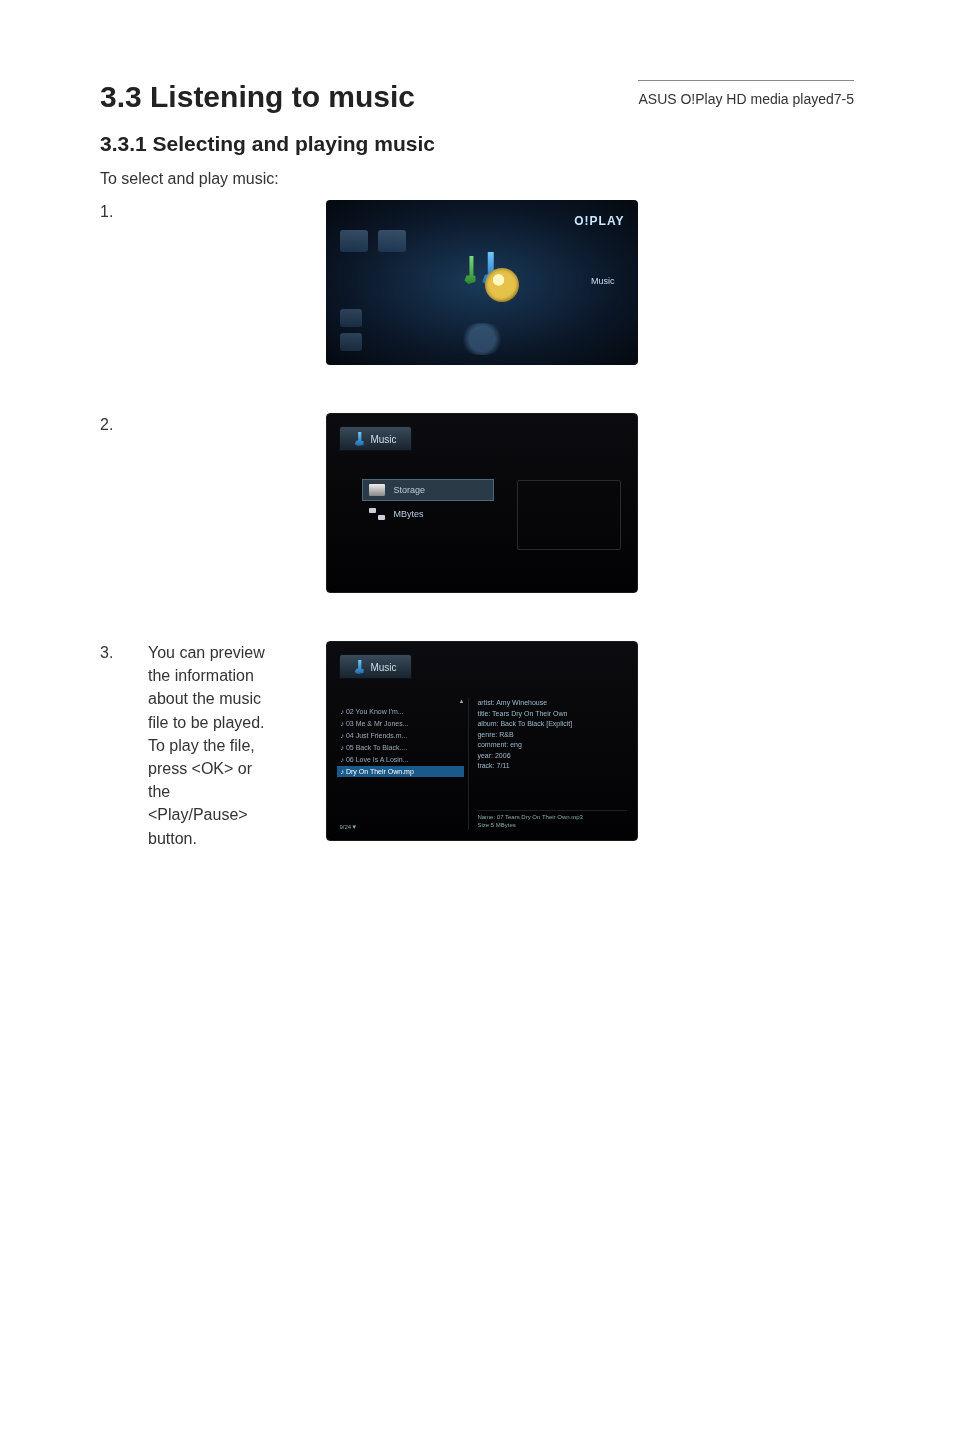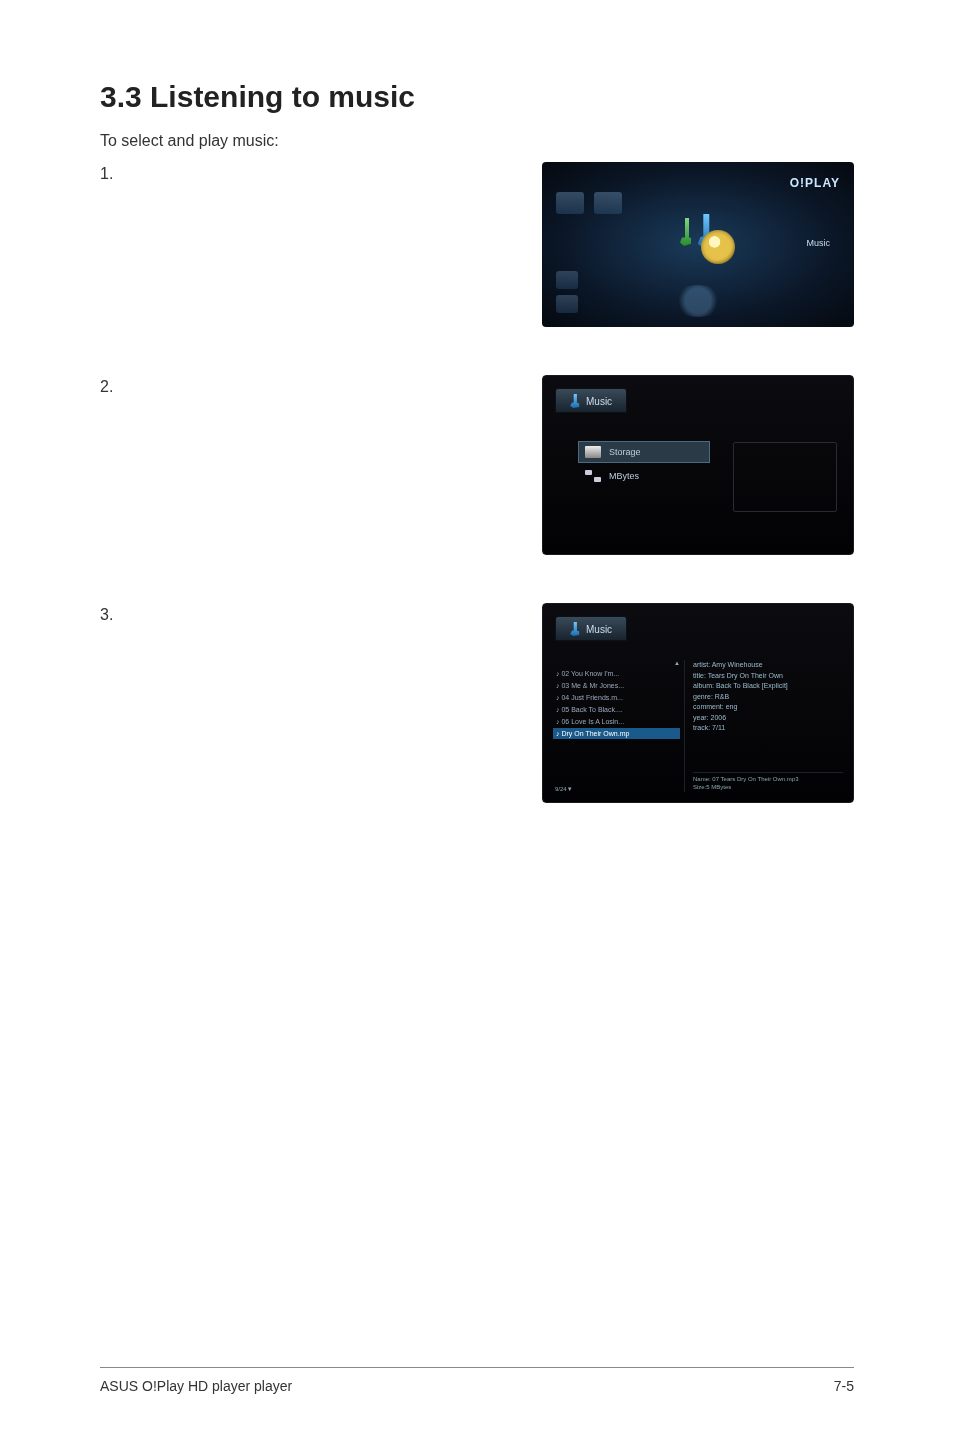--- a/index.html
+++ b/index.html
@@ -5,24 +5,24 @@
   * { margin: 0; padding: 0; box-sizing: border-box; }
   body {
     font-family: Arial, Helvetica, sans-serif;
     background: #fff;
     width: 954px;
     height: 1438px;
     position: relative;
     color: #333;
   }
   .page {
-    padding: 80px 100px 44px 100px;
+    padding: 80px 100px 60px 100px;
     height: 100%;
     display: flex;
-    flex-direction: column;
+    flex-direction: row;
   }
   .content { flex: 1; }
   .h1 {
     font-size: 30px;
     font-weight: bold;
     color: #222;
     margin-bottom: 18px;
   }
   .h2 {
     font-size: 21px;
@@ -284,20 +284,21 @@
     color: #333;
   }
 </style>
 </head>
 <body>
 
 <div class="page">
   <div class="content">
 
     <div class="h1">3.3    Listening to music</div>
+    <div class="h2">3.3.1      Selecting and playing music</div>
     <div class="intro">To select and play music:</div>
 
     <div class="step">
       <div class="step-text">
         <div class="step-num">1.</div>
       </div>
       <div class="screenshot shot1">
         <div class="shot1-logo">O!PLAY</div>
         <div class="shot1-icons">
           <div class="shot1-icon"></div>
@@ -340,20 +341,21 @@
             <span>MBytes</span>
           </div>
         </div>
         <div class="shot2-panel"></div>
       </div>
     </div>
 
     <div class="step">
       <div class="step-text">
         <div class="step-num">3.</div>
+        <div>You can preview the information about the music file to be played. To play the file, press &lt;OK&gt; or the &lt;Play/Pause&gt; button.</div>
       </div>
       <div class="screenshot shot3">
         <div class="shot-head">
           <div class="shot-tab">
             <div class="shot-tab-note"></div>
             <span>Music</span>
           </div>
         </div>
         <div class="shot3-body">
           <div class="shot3-left">
@@ -383,16 +385,16 @@
               <div>Size:5 MBytes</div>
             </div>
           </div>
         </div>
       </div>
     </div>
 
   </div>
 
   <div class="footer">
-    <span>ASUS O!Play HD player player</span>
+    <span>ASUS O!Play HD media played</span>
     <span>7-5</span>
   </div>
 </div>
 
 </body></html>

